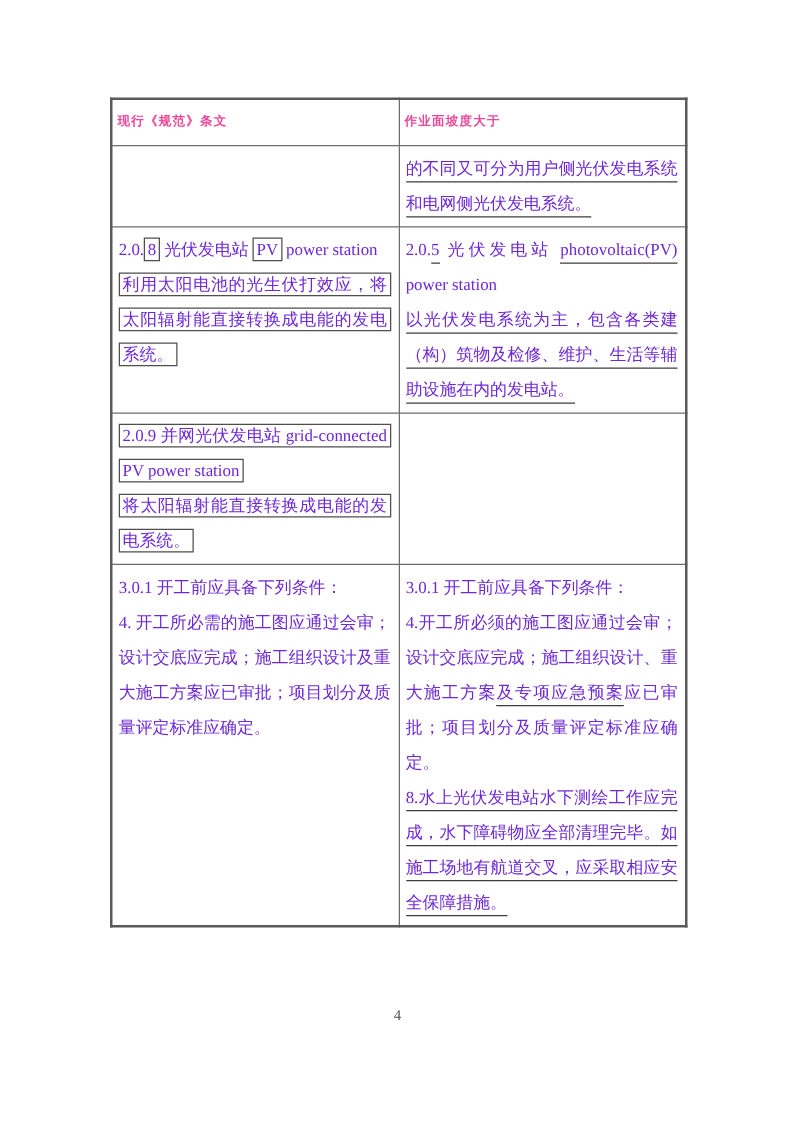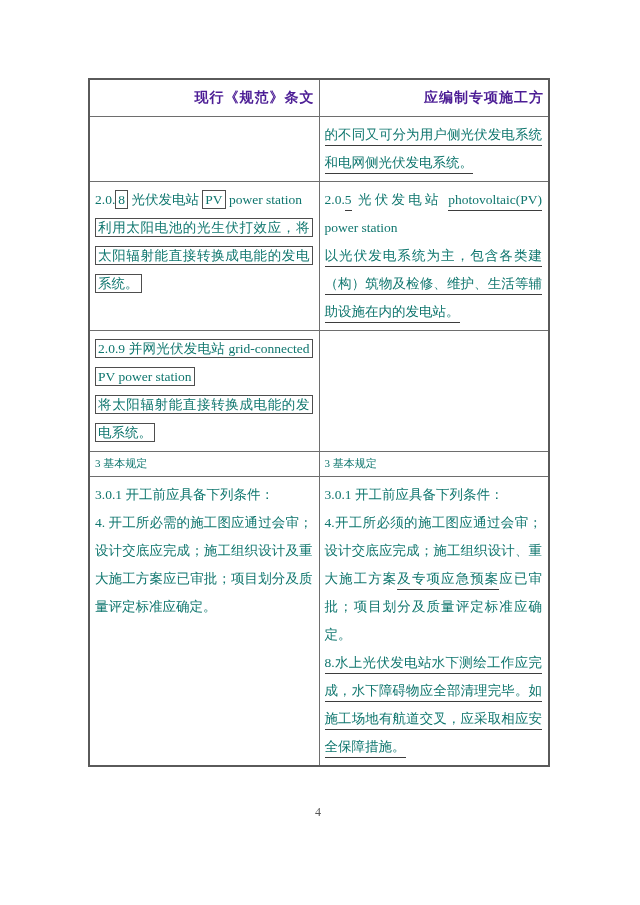--- a/index.html
+++ b/index.html
@@ -31,44 +31,44 @@
     vertical-align: top;
     padding: 4px 6px 4px 5px;
     font-size: 13.5px;
     line-height: 28px;
     text-align: justify;
     overflow: hidden;
   }
   .cmp-table thead tr { height: 37px; }
   .cmp-table th {
     font-weight: bold;
-    font-size: 14px;
-    color: #4c1d95;
-    text-align: right;
+    font-size: 10px;
+    color: #ec4899;
+    text-align: left;
     vertical-align: middle;
     letter-spacing: 1px;
     line-height: 18px;
     padding: 6px 4px;
   }
   
   #table-body tr:nth-child(1) { height: 53px; }
   #table-body tr:nth-child(2) { height: 127px; }
   #table-body tr:nth-child(3) { height: 120px; }
   #table-body tr:nth-child(4) { height: 25px; }
   #table-body tr:nth-child(5) { height: 245px; }
   #table-body tr:nth-child(6) { height: 100px; }
 
   tr.section td {
     font-size: 11px;
     line-height: 15px;
     padding: 4px 5px;
     text-align: left;
   }
   .para { margin: 0; }
-  .seg { color: #0f766e; }
+  .seg { color: #6d28d9; }
   .seg.u {
     border-bottom: 1px solid #3d3d3d;
     padding-bottom: 3px;
   }
   .seg.box {
     border: 1px solid #4e4e4e;
     padding: 1px 2px;
     -webkit-box-decoration-break: clone;
     box-decoration-break: clone;
   }
@@ -88,21 +88,21 @@
 <div class="sheet">
 
   <table class="cmp-table">
     <colgroup>
         <col>
         <col>
       </colgroup>
     <thead>
       <tr>
         <th>现行《规范》条文</th>
-        <th>应编制专项施工方</th>
+        <th>作业面坡度大于</th>
       </tr>
     </thead>
     <tbody id="table-body">
         <tr>
           <td></td>
           <td>
             <div class="para"><span class="seg u">的不同又可分为用户侧光伏发电系统和电网侧光伏发电系统。</span></div>
           </td>
         </tr>
         <tr>
@@ -115,28 +115,20 @@
             <div class="para"><span class="seg u">以光伏发电系统为主，包含各类建（构）筑物及检修、维护、生活等辅助设施在内的发电站。</span></div>
           </td>
         </tr>
         <tr>
           <td>
             <div class="para"><span class="seg box">2.0.9 并网光伏发电站 grid-connected PV power station</span></div>
             <div class="para"><span class="seg box">将太阳辐射能直接转换成电能的发电系统。</span></div>
           </td>
           <td></td>
         </tr>
-        <tr class="section">
-          <td>
-            <div class="para"><span class="seg">3 基本规定</span></div>
-          </td>
-          <td>
-            <div class="para"><span class="seg">3 基本规定</span></div>
-          </td>
-        </tr>
         <tr>
           <td>
             <div class="para"><span class="seg">3.0.1 开工前应具备下列条件：</span></div>
             <div class="para"><span class="seg">4. 开工所必需的施工图应通过会审；设计交底应完成；施工组织设计及重大施工方案应已审批；项目划分及质量评定标准应确定。</span></div>
           </td>
           <td>
             <div class="para"><span class="seg">3.0.1 开工前应具备下列条件：</span></div>
             <div class="para"><span class="seg">4.开工所必须的施工图应通过会审；设计交底应完成；施工组织设计、重大施工方案</span><span class="seg u">及专项应急预案</span><span class="seg">应已审批；项目划分及质量评定标准应确定。</span></div>
             <div class="para"><span class="seg u">8.水上光伏发电站水下测绘工作应完成，水下障碍物应全部清理完毕。如施工场地有航道交叉，应采取相应安全保障措施。</span></div>
           </td>

